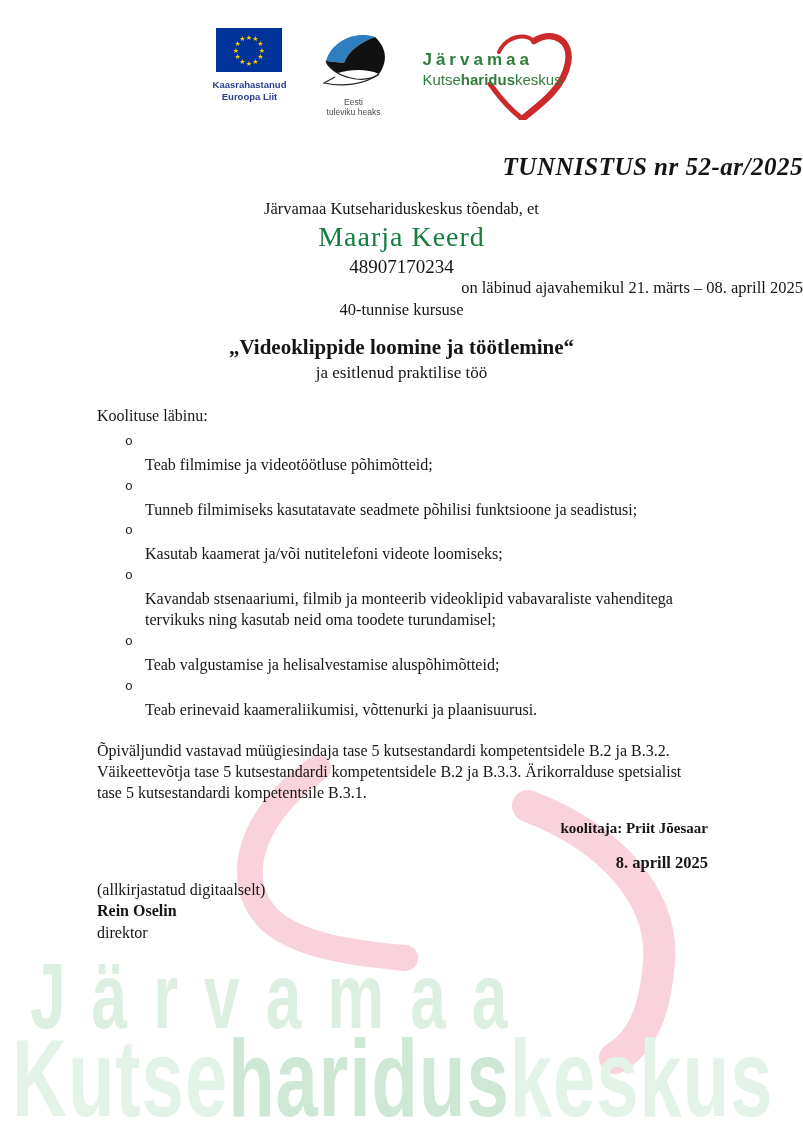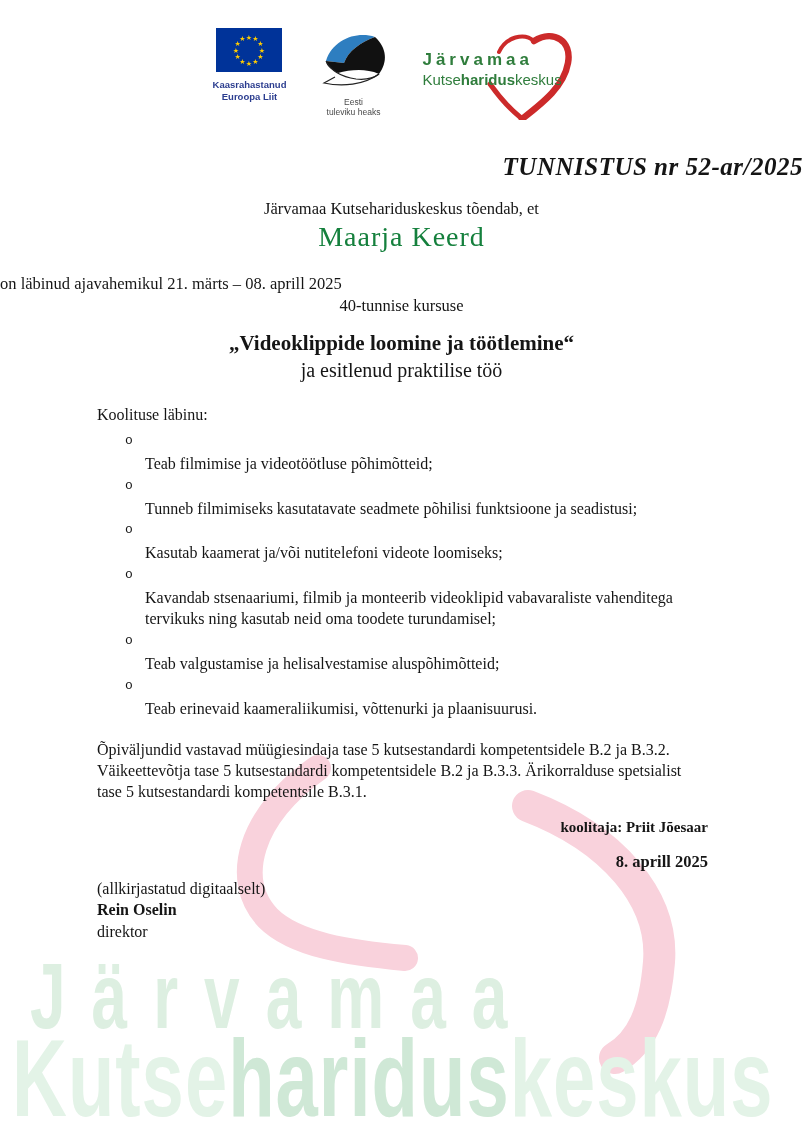--- a/index.html
+++ b/index.html
@@ -34,24 +34,24 @@
   .school-logo { position:relative; width:170px; height:92px; }
   .school-logo svg { position:absolute; left:34px; top:0; }
   .school-text { position:absolute; left:2px; top:22px; text-align:left; font-family:"Liberation Sans","DejaVu Sans",sans-serif; color:#2f7d3c; }
   .school-line1 { font-weight:bold; font-size:17px; letter-spacing:4px; }
   .school-line2 { font-size:15px; letter-spacing:0px; margin-top:1px; color:#2f7d3c; }
   .school-line2 b { font-weight:bold; }
   .doc-title { margin-top:33px; font-size:25px; font-weight:bold; text-align:right; letter-spacing:0.5px;font-style:italic; }
   .subtitle { margin-top:18px; font-size:16.5px; text-align:center; }
   .recipient-name { margin-top:2px; font-size:28px; text-align:center; color:#15803d; letter-spacing:1px; }
   .recipient-id { margin-top:3px; font-size:19px; text-align:center; }
-  .period { margin-top:21px; font-size:16.5px; text-align:left; }
+  .period { font-size:16.5px; text-align:right; }
   .duration { margin-top:2px; font-size:16.5px; text-align:center; }
   .course-title { margin-top:15px; font-size:21px; font-weight:bold; text-align:center; }
-  .practice { margin-top:3px; font-size:20px; text-align:center; }
+  .practice { margin-top:3px; font-size:17px; text-align:center; }
   .body-block { margin-top:23px; padding:0 95px 0 97px; font-size:16px; line-height:1.3; }
   .outcomes-heading { font-size:16px; }
   .outcomes-list { margin:5px 0 0 0; padding:0; list-style:none; }
   .outcomes-list li { display:flex; margin:0 0 1px 0; }
   .bullet-marker { flex:0 0 20px; margin-left:28px; font-family:"Liberation Mono","DejaVu Sans Mono",monospace; font-size:13px; padding-top:2px; }
   .bullet-text { flex:1;margin-top:23px; }
   .standards { margin-top:21px; max-width:618px; }
   .trainer-line { margin-top:15px; text-align:right; font-weight:bold; font-size:15px; }
   .date-line { margin-top:14px; text-align:right; font-weight:bold; font-size:16.5px; }
   .signature { margin-top:5px; font-size:16px; line-height:1.35; }
@@ -124,20 +124,21 @@
           <div class="school-line2"><span>Kutse</span><b>haridus</b><span>keskus</span></div>
         </div>
       </div>
 
     </div>
 
     <div class="doc-title">TUNNISTUS nr 52-ar/2025</div>
     <div class="subtitle">Järvamaa Kutsehariduskeskus tõendab, et</div>
 
     <div class="recipient-name">Maarja Keerd</div>
+    <div class="recipient-id">48907170234</div>
 
     <div class="period">on läbinud ajavahemikul 21. märts – 08. aprill 2025</div>
     <div class="duration">40-tunnise kursuse</div>
     <div class="course-title">„Videoklippide loomine ja töötlemine“</div>
     <div class="practice">ja esitlenud praktilise töö</div>
 
     <div class="body-block">
       <div class="outcomes-heading">Koolituse läbinu:</div>
       <ul class="outcomes-list">
         <li>

